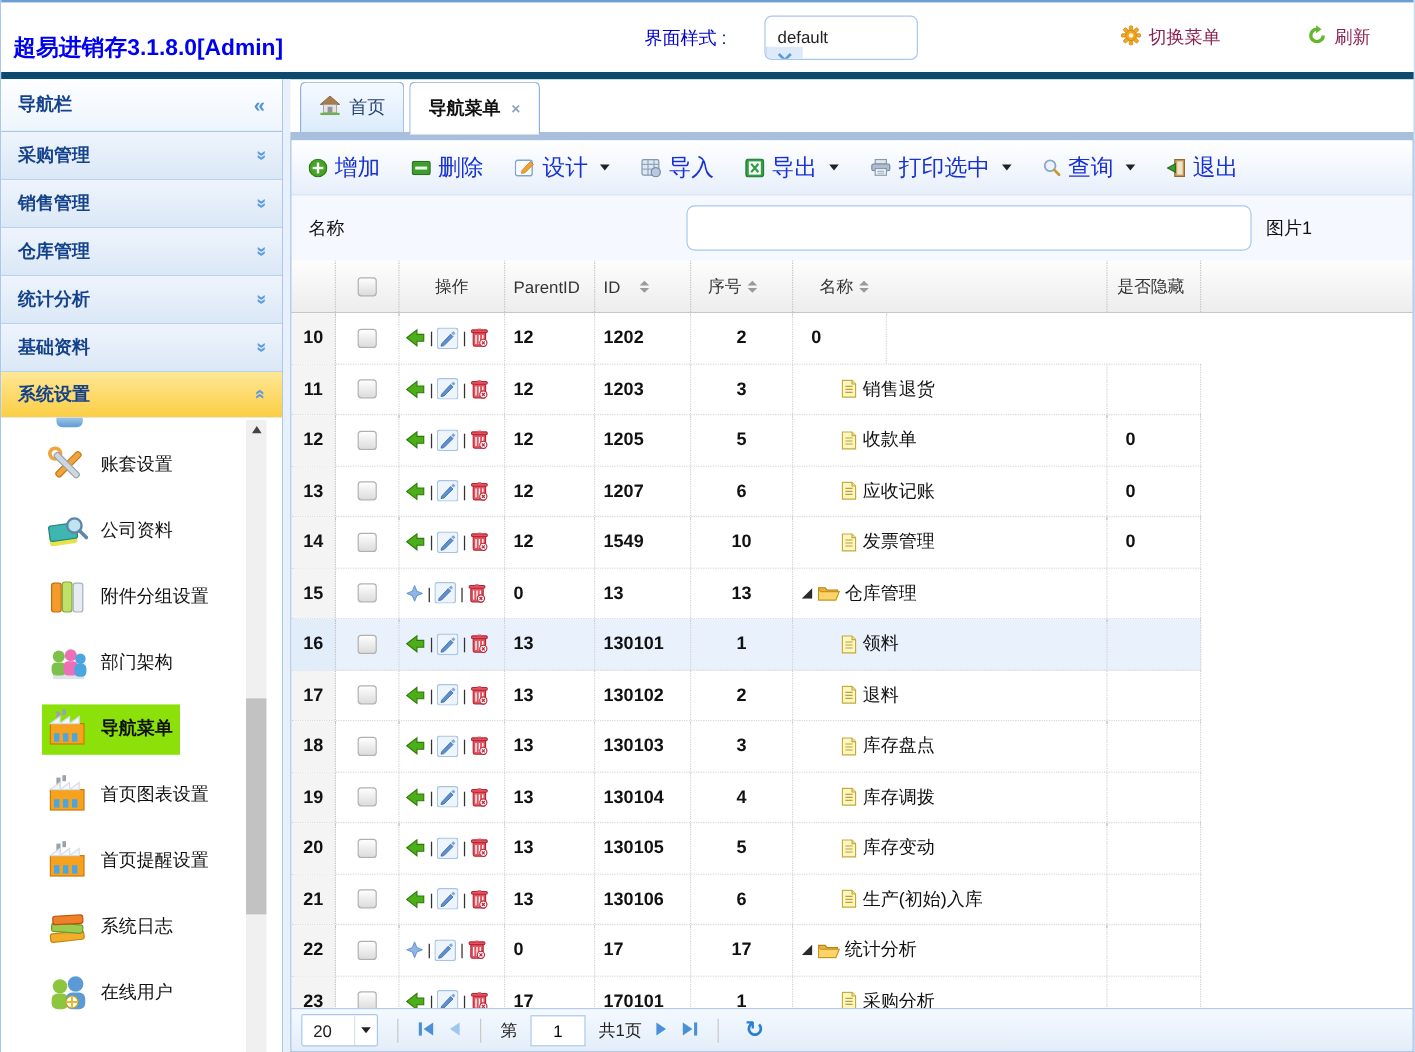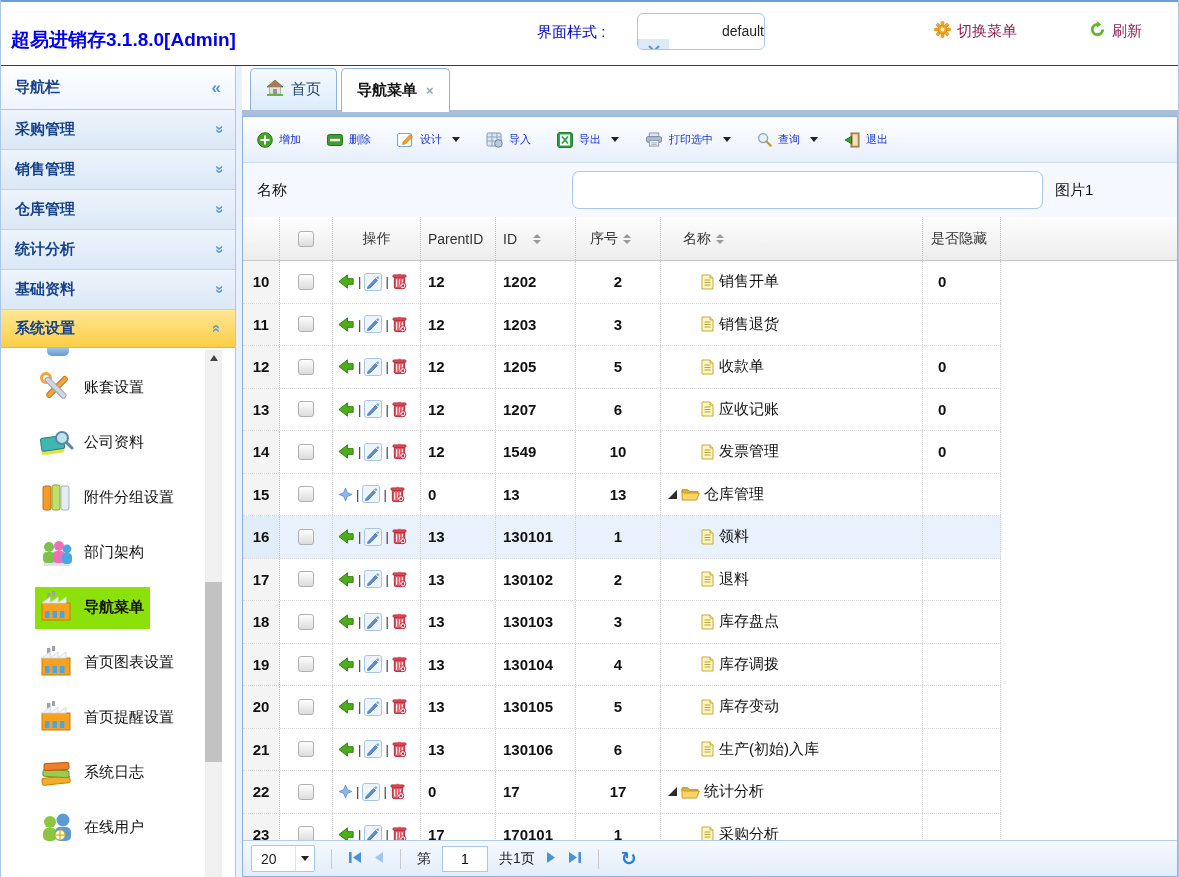--- a/index.html
+++ b/index.html
@@ -2,21 +2,21 @@
 <html style="--accent-blue: #1832d2; --title-blue: #0000f0; --maroon: #8b2252; --sidebar-text: #15428b; --active-group-bg: #fbce45; --selected-item-green: #8ce10a; --selected-row-bg: #e8f1fc;"><head>
 <meta charset="utf-8">
 <style>
   html,body{margin:0;padding:0;}
   body{width:1179px;height:877px;position:relative;overflow:hidden;background:#fff;
        font-family:"Liberation Sans","DejaVu Sans",sans-serif;}
   .page{position:absolute;inset:0;border-left:1px solid #a9c7e8;border-right:1px solid #a9c7e8;box-sizing:border-box;}
 
   
   .topbar{position:absolute;left:0;top:0;right:0;height:66px;background:#fff;
-          border-top:2px solid #6d9ed6;border-bottom:1px solid #0c4a6e;box-sizing:border-box;text-align:right;}
+          border-top:2px solid #6d9ed6;border-bottom:6px solid #0c4a6e;box-sizing:border-box;}
   .app-title{position:absolute;left:10px;top:25px;font-size:19px;font-weight:bold;color:var(--title-blue,#0000f0);letter-spacing:0;}
   .style-label{position:absolute;left:536px;top:21px;font-size:15px;color:#0000cc;}
   .style-combo{position:absolute;left:636px;top:11px;width:128px;height:37px;border:1px solid #a9c7e8;
                border-radius:6px;background:#fff;display:flex;overflow:hidden;box-sizing:border-box;flex-direction:column;}
   .combo-text{flex:1;padding:9px 0 0 10px;font-size:14px;color:#222;}
   .combo-btn{width:30px;background:#dceafa;border-left:1px solid #c3d9f1;display:flex;align-items:center;justify-content:center;}
   .hdr-link{position:absolute;top:19px;display:flex;align-items:center;gap:6px;font-size:15px;color:var(--maroon,#8b2252);}
   .hdr-link.switch{left:933px;}
   .hdr-link.refresh{left:1088px;}
 
@@ -54,21 +54,21 @@
        display:flex;align-items:center;gap:7px;padding:0 15px;background:linear-gradient(#f6faff,#dcebfc);
        font-size:15px;color:#26426e;}
   .tab.active{background:#fff;font-weight:bold;color:#111;height:44px;z-index:2;}
   .tab-close{color:#8fa3bd;font-size:13px;font-weight:bold;margin-left:2px;}
   .band{position:absolute;left:0;right:0;top:44px;height:6px;background:#a8bedb;}
   .panel{position:absolute;left:0;right:0;top:50px;bottom:0;border:1px solid #8db2e3;box-sizing:border-box;
          display:flex;flex-direction:column;background:#fff;}
 
   .toolbar{height:46px;display:flex;align-items:center;gap:26px;padding-left:14px;flex:none;
            background:linear-gradient(#ffffff,#e7effb);border-bottom:1px solid #cdd9ec;box-sizing:border-box;}
-  .tb-btn{display:flex;align-items:center;gap:6px;font-size:11px;color:var(--accent-blue,#1832d2);white-space:nowrap;}
+  .tb-btn{display:flex;align-items:center;gap:6px;font-size:19px;color:var(--accent-blue,#1832d2);white-space:nowrap;}
   .caret{width:0;height:0;border-left:4px solid transparent;border-right:4px solid transparent;border-top:5px solid #222;margin-left:4px;}
 
   .searchrow{height:54px;position:relative;background:#f5f9ff;flex:none;}
   .name-label{position:absolute;left:14px;top:18px;font-size:15px;color:#111;}
   .search-input{position:absolute;left:329px;top:8px;width:471px;height:38px;box-sizing:border-box;
                 border:1px solid #a8c8ee;border-radius:7px;background:#fff;font-size:15px;padding:0 10px;outline:none;}
   .image-label{position:absolute;left:812px;top:18px;font-size:15px;color:#111;}
 
   .thead{height:44px;display:flex;background:linear-gradient(#fdfdfd,#ededed);border-bottom:1px solid #c6c6c6;
          box-sizing:border-box;font-size:14px;color:#333;flex:none;}
@@ -514,30 +514,20 @@
                   <rect x="6.5" y="0.8" width="3" height="1.6" fill="#e45460"></rect>
                   <path d="M5 6.5 v8 M8 6.5 v8 M11 6.5 v8" stroke="#fff" stroke-width="1.2"></path>
                   <circle cx="11.5" cy="13.5" r="3.2" fill="#fff" stroke="#b32737"></circle>
                   <path d="M10.2 12.2 l2.6 2.6 M12.8 12.2 l-2.6 2.6" stroke="#cc2233" stroke-width="1.1"></path>
                 </svg>
               </span>
             </div>
             <div class="c-pid">12</div>
             <div class="c-id">1202</div>
             <div class="c-seq">2</div>
-            <div class="c-name">
-              <span class="op-ico">
-                <svg width="13" height="16" viewBox="0 0 13 16">
-                  <path d="M1 1 h8 l3 3 v11 h-11 Z" fill="#fdf6c3" stroke="#c2ac3a"></path>
-                  <path d="M9 1 v3 h3" fill="#f3e79a" stroke="#c2ac3a"></path>
-                  <path d="M3.5 6 h6 M3.5 8.5 h6 M3.5 11 h6" stroke="#b7a239" stroke-width="1"></path>
-                </svg>
-              </span>
-              <span>销售开单</span>
-            </div>
             <div class="c-hid">0</div>
           </div>
           <div class="t-row">
             <div class="c-num">11</div>
             <div class="c-cb">
               <span class="checkbox"></span>
             </div>
             <div class="c-ops">
               <span class="op-ico">
                 <svg width="17" height="17" viewBox="0 0 18 18">

